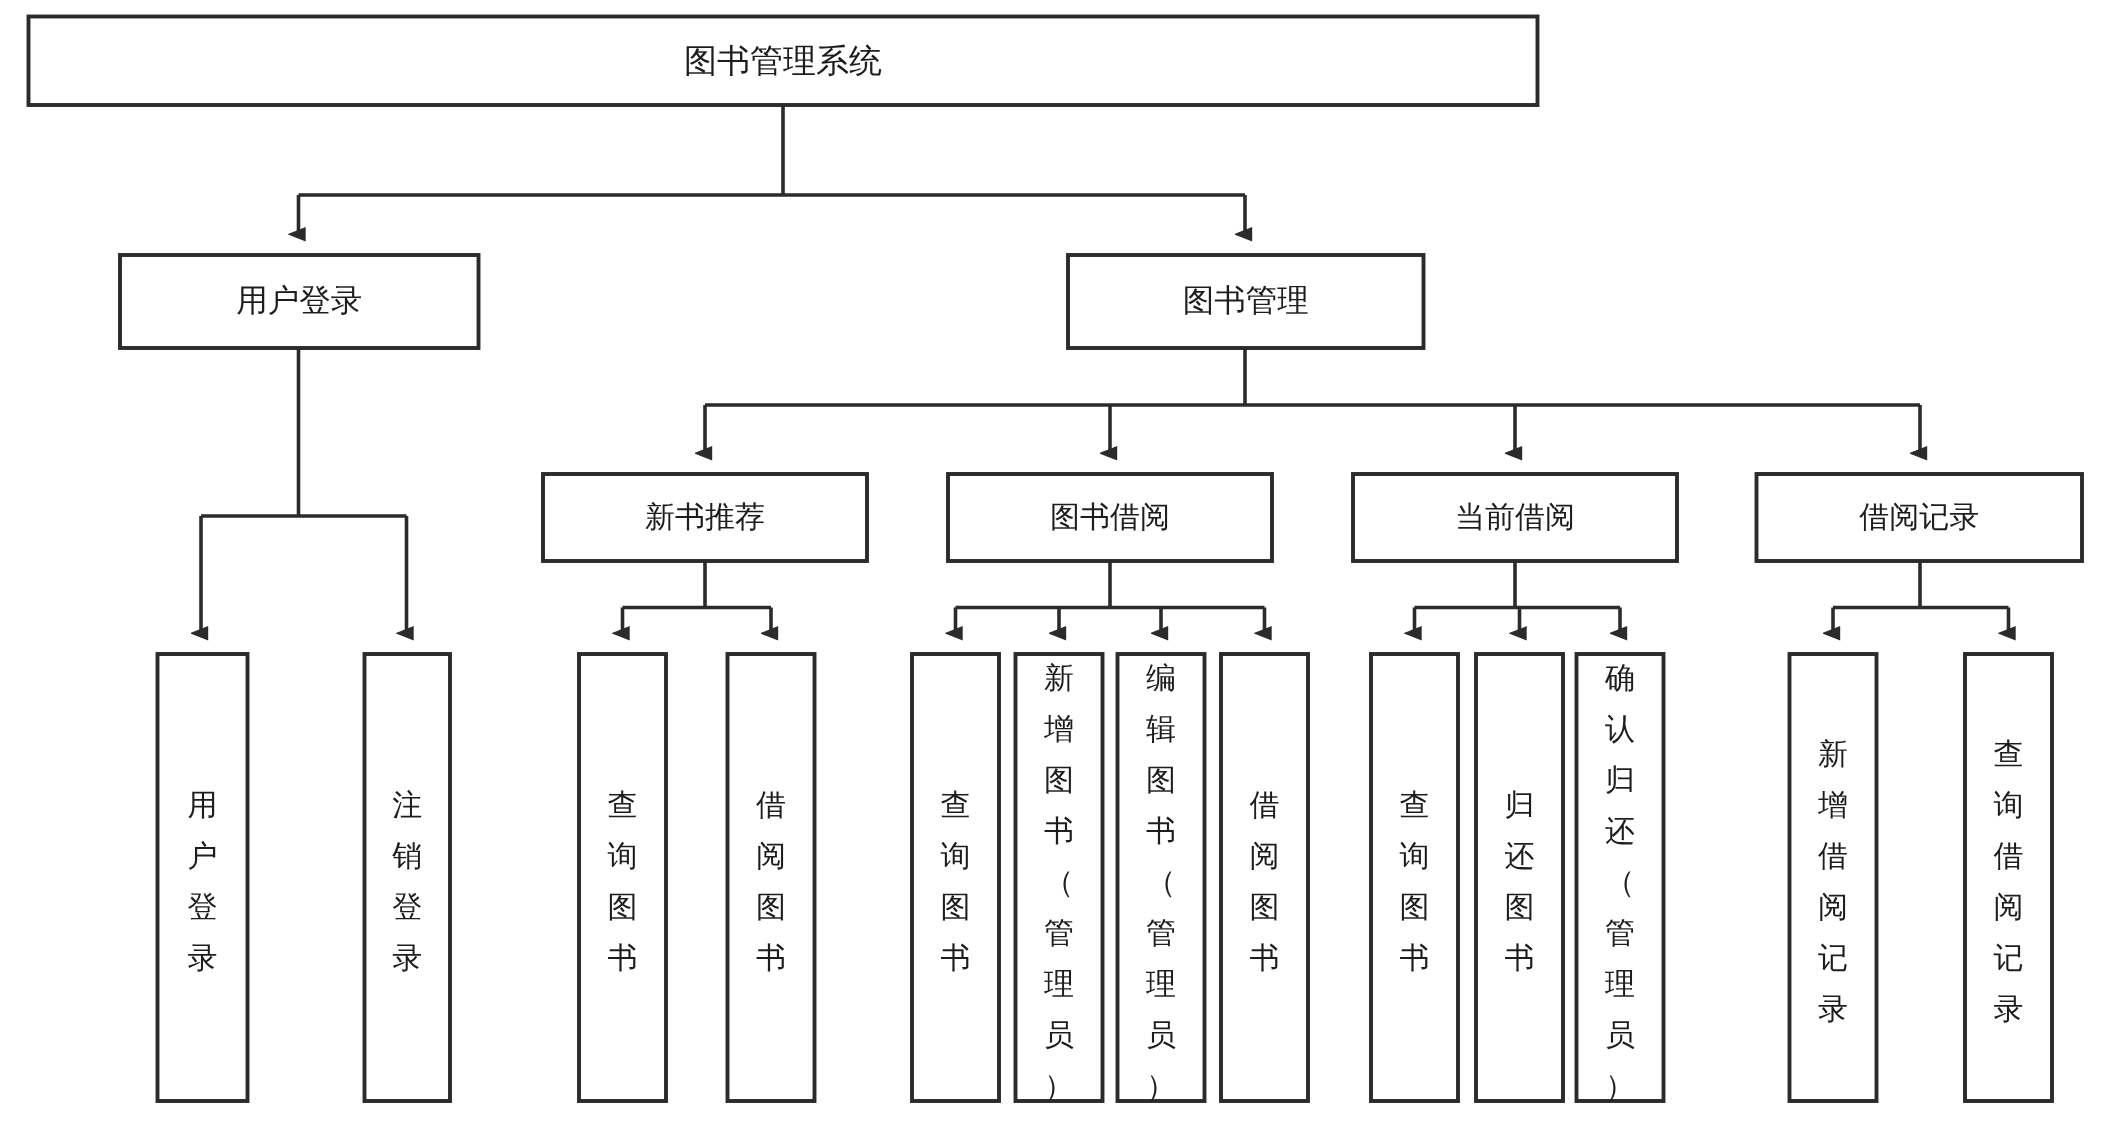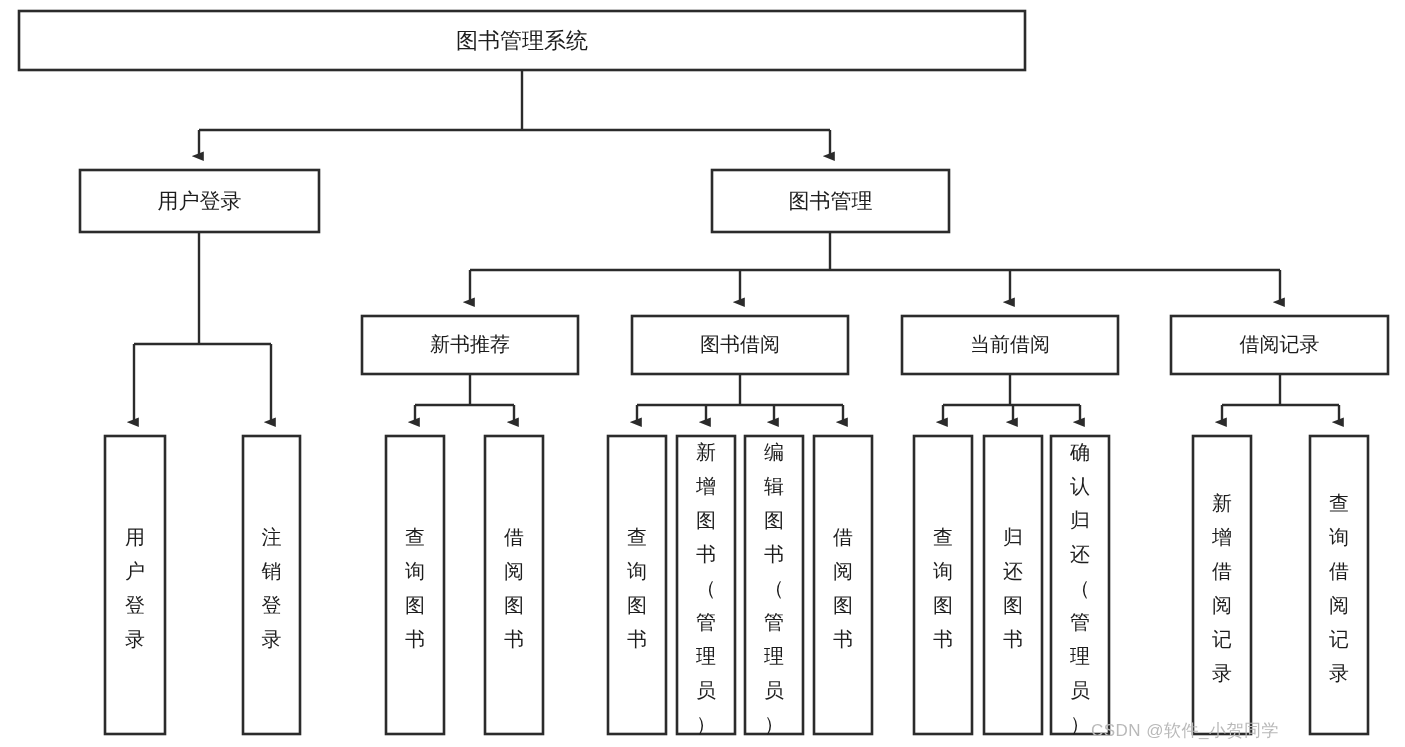--- a/index.html
+++ b/index.html
@@ -215,15 +215,14 @@
           </g>
           <g>
             <rect class="node-rect" x="1310" y="436" width="58" height="298"></rect>
             <text class="leaf-label" x="1339" y="509.52"><tspan x="1339">查</tspan><tspan x="1339" dy="34">询</tspan><tspan x="1339" dy="34">借</tspan><tspan x="1339" dy="34">阅</tspan><tspan x="1339" dy="34">记</tspan><tspan x="1339" dy="34">录</tspan></text>
           </g>
         </g>
 
     </g>
   </svg>
 
-  <div class="watermark">CSDN @软件_小贺同学</div>
 
 </div>
 
 </body></html>

